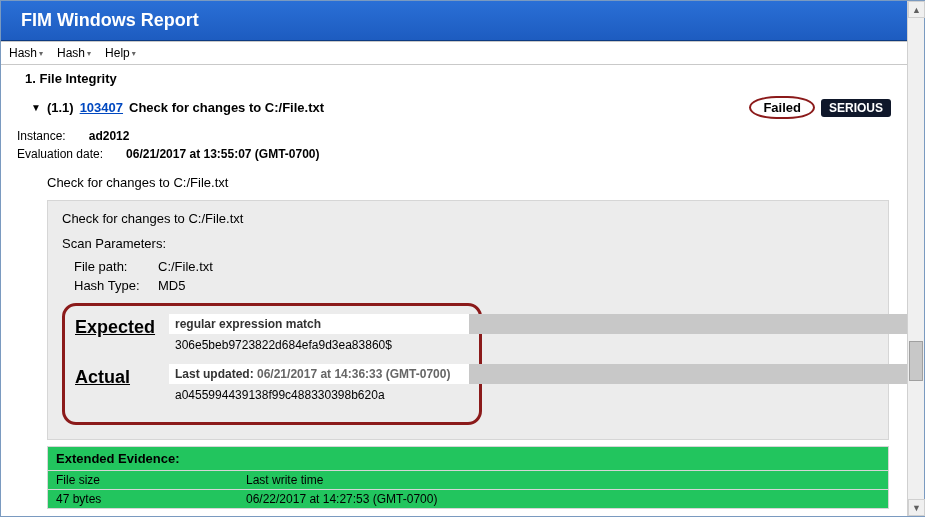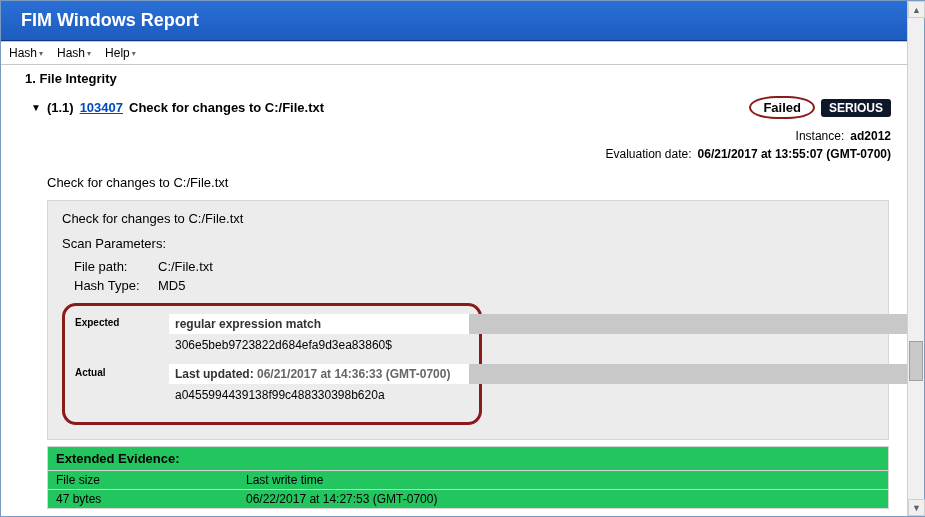--- a/index.html
+++ b/index.html
@@ -92,21 +92,21 @@
     color:#fff;
     font-weight:bold;
     font-size:12px;
     padding: 2px 8px;
     border-radius:3px;
   }
   .meta-block {
     padding: 2px 0 2px 0;
   }
   .meta-row {
-    display:flex; justify-content:flex-end; gap:6px;
+    display:flex; gap:23px;
     font-size:12px; padding:2px 6px;
   }
   .meta-label { color:#000; }
   .meta-value { font-weight:bold; color:#000;}
   .subtitle {
     padding: 10px 0 6px 36px;
     font-size:13px;
   }
   .panel {
     margin: 4px 8px 0 36px;
@@ -122,21 +122,21 @@
   .highlight-box {
     border: 3px solid #8b1a1a;
     border-radius: 14px;
     padding: 8px 10px;
     margin-top:6px;
     position:relative;
     width: 420px;
   }
   .exp-grid { width:100%; }
   .exp-row { display:flex; align-items:flex-start; gap:14px; margin-bottom:2px;}
-  .exp-label { width:80px; font-weight:bold; font-size:10px; padding-top:3px;}
+  .exp-label { width:80px; font-weight:bold; font-size:18px; padding-top:3px;text-decoration:underline;}
   .exp-bar-wrap { flex:1; position:relative;}
   .exp-bar-full {
     position:absolute; left:0; top:0; height:20px;
     background: #c8c8c8;
     width: 800px;
   }
   .exp-bar {
     background: #ffffff;
     padding: 3px 6px;
     font-size:12px;

